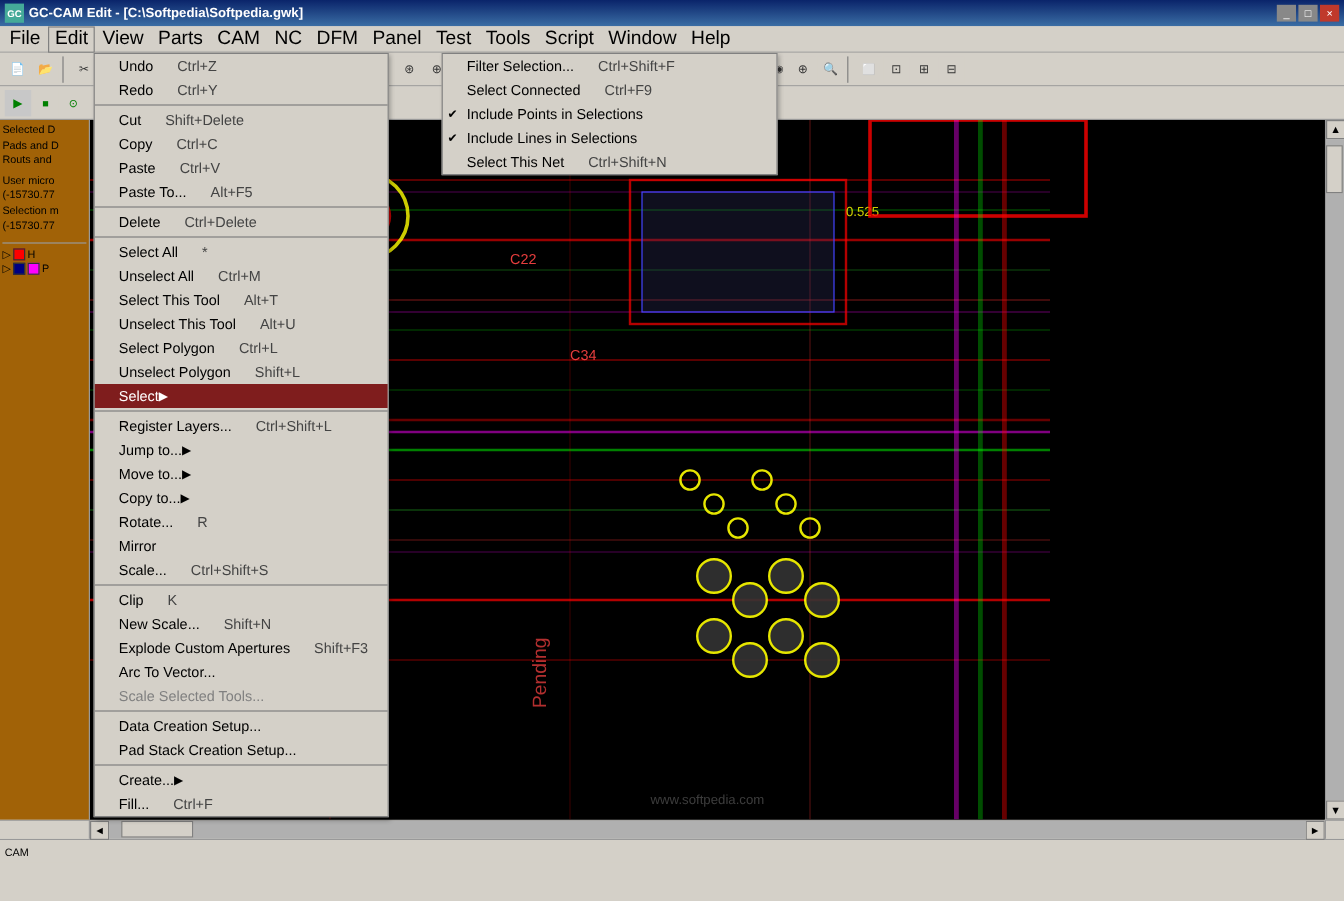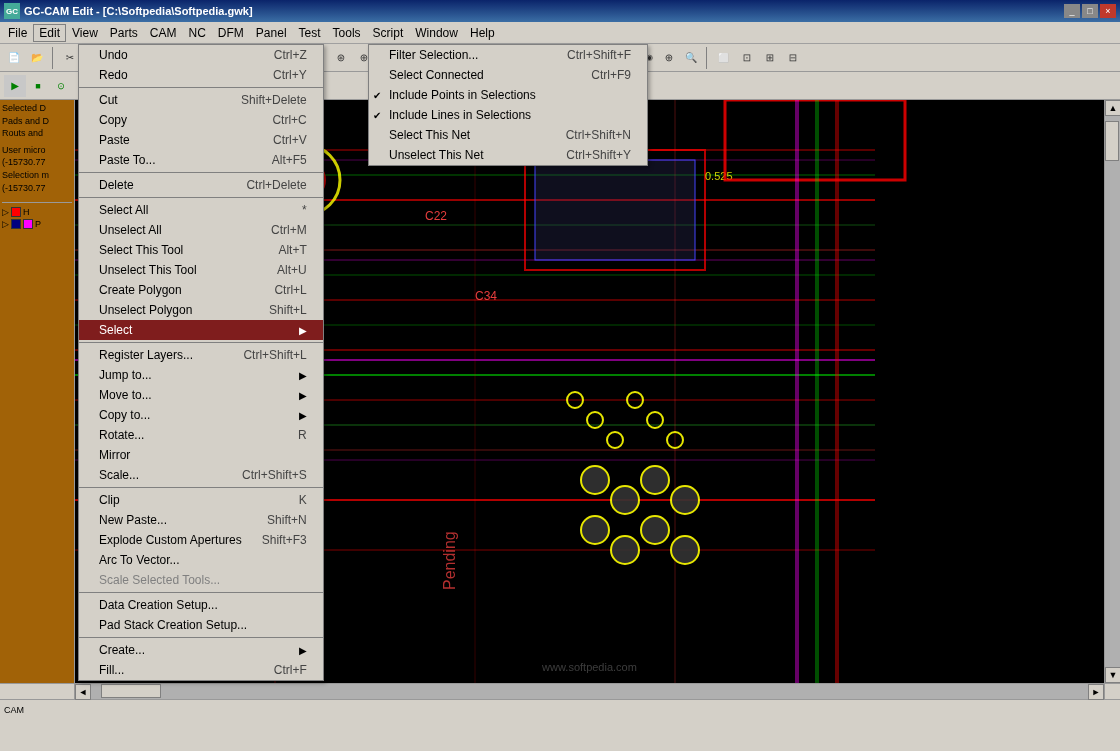--- a/index.html
+++ b/index.html
@@ -27,21 +27,21 @@
       height: 22px;
       background: #d4d0c8;
       display: flex;
       align-items: center;
       padding: 0 2px;
       border-bottom: 1px solid #a0a0a0;
     }
     .menu-item {
       padding: 2px 6px;
       cursor: pointer;
-      font-size: 12px;
+      font-size: 16px;
       color: #000;
     }
     .menu-item:hover, .menu-item.active { background: #316ac5; color: white; }
     .menu-item.active { background: #d4d0c8; color: #000; border: 1px inset #808080; }
     .toolbar-btn {
       width: 22px; height: 22px;
       background: #d4d0c8;
       border: 1px solid transparent;
       display: flex; align-items: center; justify-content: center;
       cursor: pointer; font-size: 11px;
@@ -56,21 +56,20 @@
       background: #d4d0c8;
       border: 1px solid #808080;
       box-shadow: 2px 2px 4px rgba(0,0,0,0.3);
       min-width: 240px;
       pointer-events: all;
       font-size: 12px;
     }
     .menu-row {
       display: flex;
       align-items: center;
-      justify-content: space-between;
       padding: 3px 16px 3px 20px;
       cursor: pointer;
       white-space: nowrap;
       color: #000;
       position: relative;
     }
     .menu-row.highlighted { background: #7f1d1d; color: white; }
     .menu-row.disabled { color: #808080; cursor: default; }
     .menu-row .shortcut { color: #444; margin-left: 20px; font-size: 12px; }
     .menu-sep { height: 1px; background: #808080; margin: 2px 0; }
@@ -492,21 +491,21 @@
       </div>
       <div class="menu-row">
         <span>Select This Tool</span>
         <span class="shortcut">Alt+T</span>
       </div>
       <div class="menu-row">
         <span>Unselect This Tool</span>
         <span class="shortcut">Alt+U</span>
       </div>
       <div class="menu-row">
-        <span>Create Polygon</span>
+        <span>Select Polygon</span>
         <span class="shortcut">Ctrl+L</span>
       </div>
       <div class="menu-row">
         <span>Unselect Polygon</span>
         <span class="shortcut">Shift+L</span>
       </div>
       <div class="menu-row highlighted" style="position:relative;">
         <span>Select</span>
         <span class="arrow">▶</span>
       </div>
@@ -537,21 +536,21 @@
       <div class="menu-row">
         <span>Scale...</span>
         <span class="shortcut">Ctrl+Shift+S</span>
       </div>
       <div class="menu-sep"></div>
       <div class="menu-row">
         <span>Clip</span>
         <span class="shortcut">K</span>
       </div>
       <div class="menu-row">
-        <span>New Paste...</span>
+        <span>New Scale...</span>
         <span class="shortcut">Shift+N</span>
       </div>
       <div class="menu-row">
         <span>Explode Custom Apertures</span>
         <span class="shortcut">Shift+F3</span>
       </div>
       <div class="menu-row">
         <span>Arc To Vector...</span>
       </div>
       <div class="menu-row disabled">
@@ -591,20 +590,16 @@
         <span>Include Points in Selections</span>
       </div>
       <div class="menu-row" style="position:relative;">
         <span class="check">✔</span>
         <span>Include Lines in Selections</span>
       </div>
       <div class="menu-row">
         <span>Select This Net</span>
         <span class="shortcut">Ctrl+Shift+N</span>
       </div>
-      <div class="menu-row">
-        <span>Unselect This Net</span>
-        <span class="shortcut">Ctrl+Shift+Y</span>
-      </div>
     </div>
   </div>
 
 </div>
 
 </body></html>

